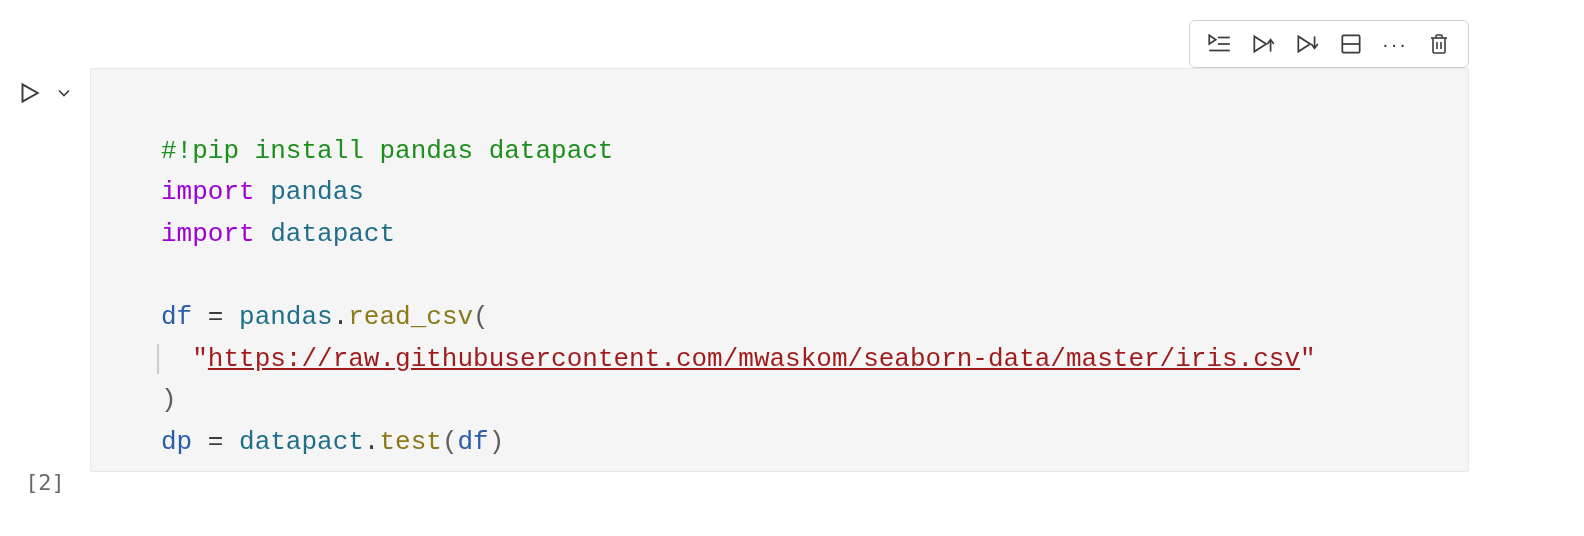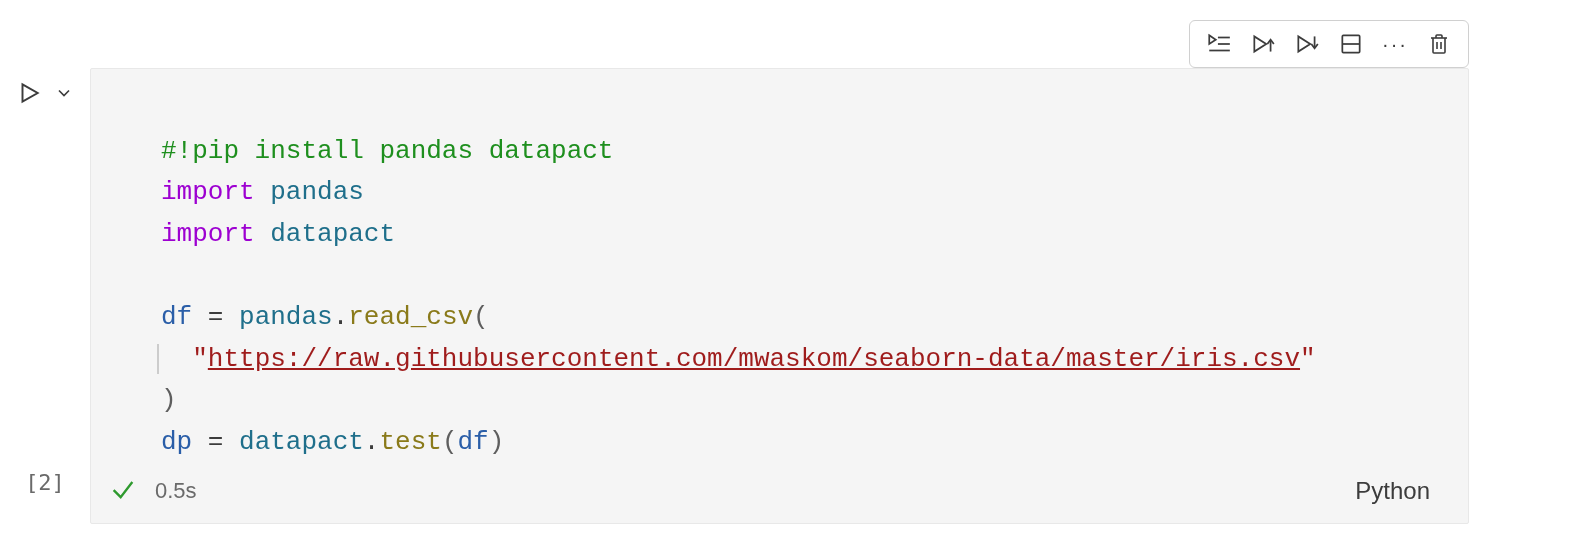--- a/index.html
+++ b/index.html
@@ -62,21 +62,21 @@
     font-size: 22px;
     color: #6a6a6a;
     font-family: "SF Mono", Menlo, Consolas, monospace;
   }
   .cell {
     flex: 1;
     margin-right: 115px;
     background: #f5f5f5;
     border: 1px solid #e8e8e8;
     border-radius: 2px;
-    padding: 20px 16px 8px 0;
+    padding: 20px 8px 8px 0;
   }
   .code {
     font-family: "SF Mono", Menlo, Consolas, "Courier New", monospace;
     font-size: 26px;
     line-height: 1.6;
     padding-left: 70px;
     white-space: pre;
   }
   .c-comment { color: #1e8f1e; }
   .c-keyword { color: #9d00d1; }
@@ -178,25 +178,14 @@
   <div class="cell">
     <div class="code">
 <span class="c-comment">#!pip install pandas datapact</span>
 <span class="c-keyword">import</span> <span class="c-module">pandas</span>
 <span class="c-keyword">import</span> <span class="c-module">datapact</span>
 <div class="blank-line"></div><span class="c-var">df</span><span class="c-op"> = </span><span class="c-module">pandas</span><span class="c-op">.</span><span class="c-method">read_csv</span><span class="c-paren">(</span>
 <span class="indent-line">  </span><span class="c-string">"</span><span class="c-string c-string-url">https://raw.githubusercontent.com/mwaskom/seaborn-data/master/iris.csv</span><span class="c-string">"</span>
 <span class="c-paren">)</span>
 <span class="c-var">dp</span><span class="c-op"> = </span><span class="c-module">datapact</span><span class="c-op">.</span><span class="c-method">test</span><span class="c-paren">(</span><span class="c-var">df</span><span class="c-paren">)</span></div>
 
-    <div class="status-row">
-      <div class="status-left">
-        <span class="check-icon">
-          <svg width="28" height="28" viewBox="0 0 24 24">
-            <polyline points="4,13 10,19 20,6"></polyline>
-          </svg>
-        </span>
-        <span class="exec-time">0.5s</span>
-      </div>
-      <span class="lang">Python</span>
-    </div>
   </div>
 </div>
 
 </body></html>

